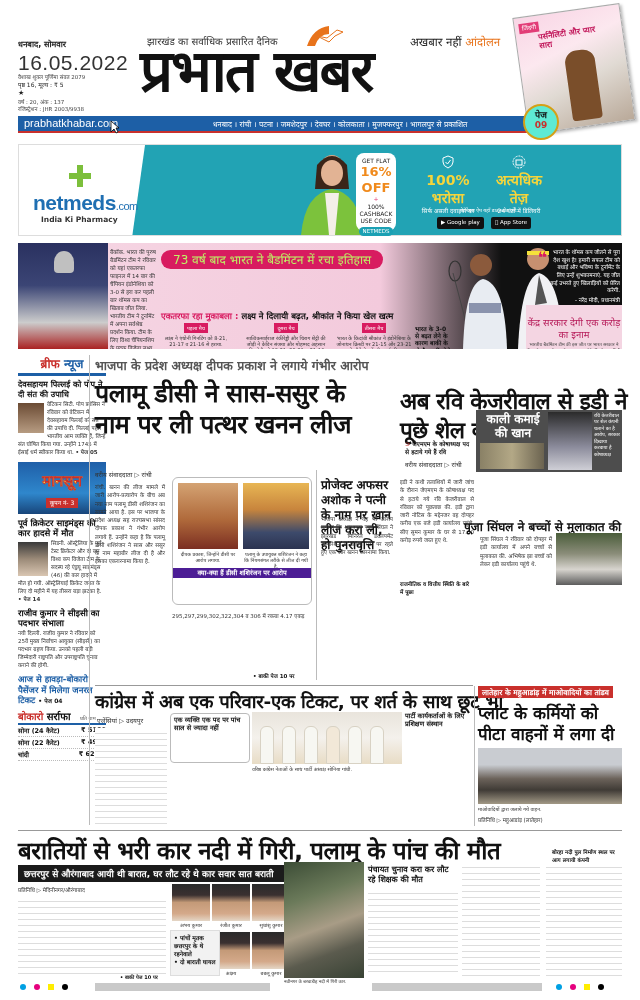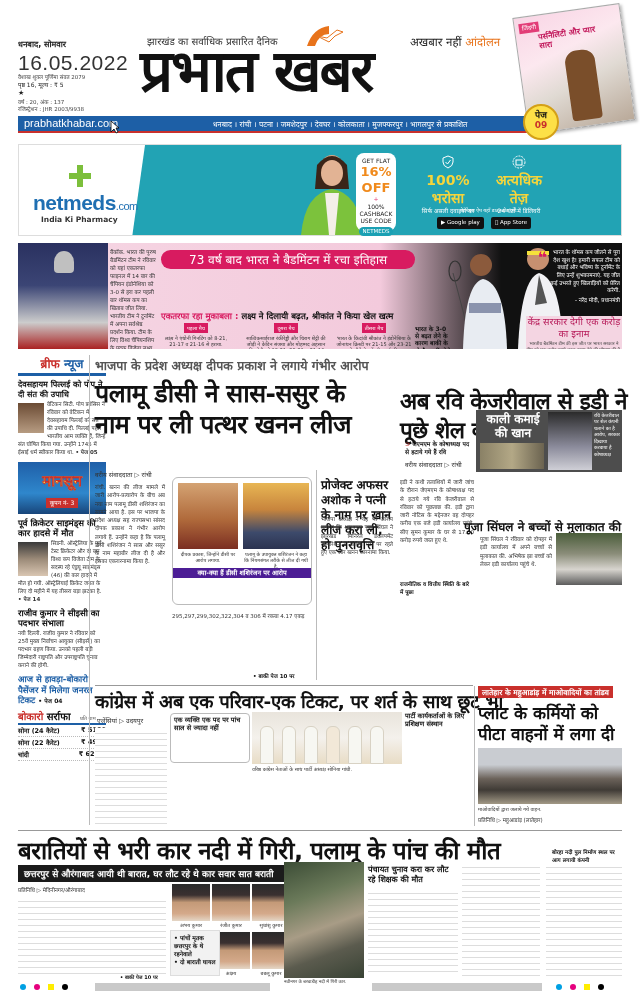--- a/index.html
+++ b/index.html
@@ -16,21 +16,21 @@
   .slogan { left: 410px; top: 34px; font-size: 11.5px; color: #222; }
   .slogan .hl { color: #e8731b; }
   .bluebar { left: 18px; top: 116px; width: 520px; height: 17px; background: #1d5fa6; border-bottom: 2px solid #c9302c; }
   .bluebar .site { position: absolute; left: 6px; top: 1px; color: #fff; font-size: 11px; font-family: "Liberation Sans", sans-serif; }
   .bluebar .cities { position: absolute; left: 195px; top: 3px; color: #fff; font-size: 7.5px; white-space: nowrap; }
   .cursor { left: 110px; top: 120px; width: 10px; height: 14px; }
   .page-thumb { left: 520px; top: 10px; width: 108px; height: 118px; background: linear-gradient(160deg,#f9d5e5 0%,#fce8ef 35%,#e0dad3 60%,#b9a999 100%); border: 1px solid #aaa; transform: rotate(-8deg); box-shadow: 2px 2px 3px rgba(0,0,0,0.25); overflow: hidden; }
   .page-thumb .hd { position:absolute; left:4px; top:6px; background:#e23d77; color:#fff; font-size:6px; padding:1px 3px; }
   .page-thumb .hl { position:absolute; left:22px; top:18px; font-size:8px; color:#c2185b; font-weight:bold; width:60px; line-height:1.1;}
   .page-thumb .fig { position:absolute; left:45px; top:40px; width:30px; height:70px; background:#7a4e2a; border-radius:12px 12px 4px 4px; }
-  .page-badge { left: 523px; top: 104px; width: 36px; height: 36px; background: #fde047; border: 2px solid #d4a017; border-radius: 50%; text-align: center; font-size: 9px; font-weight: bold; line-height: 1.1; padding-top: 5px; }
+  .page-badge { left: 523px; top: 104px; width: 36px; height: 36px; background: #5eead4; border: 2px solid #d4a017; border-radius: 50%; text-align: center; font-size: 9px; font-weight: bold; line-height: 1.1; padding-top: 5px; }
   .page-badge .num { color: #c9302c; font-size: 9px; }
 
   
   .ad { left: 18px; top: 144px; width: 604px; height: 92px; background: #22a3b4; border: 1px solid #ddd; }
   .ad .white { position: absolute; left: 0; top: 0; width: 126px; height: 90px; background: #fff; clip-path: polygon(0 0, 100% 0, 90% 100%, 0 100%); }
   .ad .nm-logo { position: absolute; left: 14px; top: 46px; font-size: 21px; color: #1f6fb2; font-family: "Liberation Sans", sans-serif; letter-spacing: -0.5px;}
   .ad .nm-logo span { font-size: 11px; }
   .ad .nm-sub { position: absolute; left: 22px; top: 70px; font-size: 7.5px; color: #333; font-weight: bold; }
   .ad .plus { position:absolute; left:50px; top:20px; width:22px; height:22px; }
   .ad .hindi { position: absolute; left: 150px; top: 12px; color: #fff; font-size: 15px; line-height: 1.3; font-weight: bold; }
@@ -41,31 +41,31 @@
   .ad .offer .code { background:#1aa0b3; color:#fff; border-radius:6px; margin:3px 3px 0; padding:1px 0; font-size:5.5px;}
   .ad .feat { position:absolute; top: 10px; color:#fff; text-align:center; font-size:6px; line-height:1.3; }
   .ad .feat b { color:#f6d53b; font-size:14px; display:block; }
   .ad .store { position:absolute; top:72px; height:12px; background:#111; color:#fff; font-size:5.5px; border-radius:2px; padding:2px 4px; }
 
   
   .sports { left: 18px; top: 243px; width: 604px; height: 106px; background: linear-gradient(90deg,#f6d7e4 0%,#f3cadc 60%,#111 80%,#111 100%); overflow: hidden; }
   .team-photo { position:absolute; left:0; top:0; width:90px; height:106px; background: linear-gradient(180deg,#2a3160 0%,#3b4575 40%,#ccc 75%,#a22 100%); }
   .team-photo .trophy { position:absolute; left:36px; top:8px; width:20px; height:22px; background:#c0c0c0; border-radius:50% 50% 4px 4px; }
   .team-text { position:absolute; left:92px; top:6px; width:46px; font-size:5.5px; line-height:1.45; color:#333; }
-  .sp-kicker { position:absolute; left:143px; top:7px; background:#d81b60; color:#ffffff; border-radius:10px; font-size:12px; padding:1px 28px; }
+  .sp-kicker { position:absolute; left:143px; top:7px; background:#d81b60; color:#bef264; border-radius:10px; font-size:12px; padding:1px 12px; }
   .sp-head { position:absolute; left:150px; top:26px; font-size:28px; color:#b71c5a; letter-spacing:-0.5px; -webkit-text-stroke: 0.6px #7a0f3a; }
   .sp-sub { position:absolute; left:143px; top:67px; font-size:8.5px; color:#111; font-weight:bold; }
   .sp-sub .r { color:#d81b60; }
   .game { position:absolute; top:80px; width:70px; font-size:5px; color:#333; text-align:center; }
   .game .tag { display:inline-block; background:#d81b60; color:#fff; font-size:5px; padding:2px 3px; margin-bottom:2px; }
   .sp-note { position:absolute; left:397px; top:82px; width:36px; font-size:6px; font-weight:bold; color:#111; line-height:1.2; }
   .players { position:absolute; left:425px; top:0; width:125px; height:106px; }
   .quote { position:absolute; left:532px; top:6px; width:70px; color:#fff; font-size:5.5px; line-height:1.4; text-align:right; }
   .quote .qm { color:#d81b60; font-size:16px; position:absolute; left:-12px; top:-2px; font-weight:bold; }
-  .reward { position:absolute; left:508px; top:62px; width:96px; height:44px; background:#f4d5e2; text-align:center; padding-top:0;margin-top:11px; }
+  .reward { position:absolute; left:508px; top:62px; width:96px; height:44px; background:#f4d5e2; text-align:center; padding-top:12px; }
   .reward .t { font-size:9.5px; color:#b71c5a; line-height:1.25; }
   .reward .s { font-size:4.5px; color:#444; }
 
   
   .brief { left: 18px; top: 355px; width: 88px; }
   .brief-title { font-size: 12px; font-weight: bold; color: #c9302c; text-align:center; border-bottom: 3px solid #1d5fa6; padding-bottom: 1px; }
   .brief-title .b { color:#1d5fa6; }
   .bh { font-size: 8px; font-weight: bold; line-height: 1.2; margin-top: 4px; color: #111; }
   .bt { font-size: 5.5px; line-height: 1.45; color: #333; margin-top: 2px; }
   .monsoon { width: 88px; height: 52px; background: linear-gradient(180deg,#1f5fa8,#2f87cc 60%,#18457a); margin-top: 5px; position:relative; text-align:center; color:#fff; }

